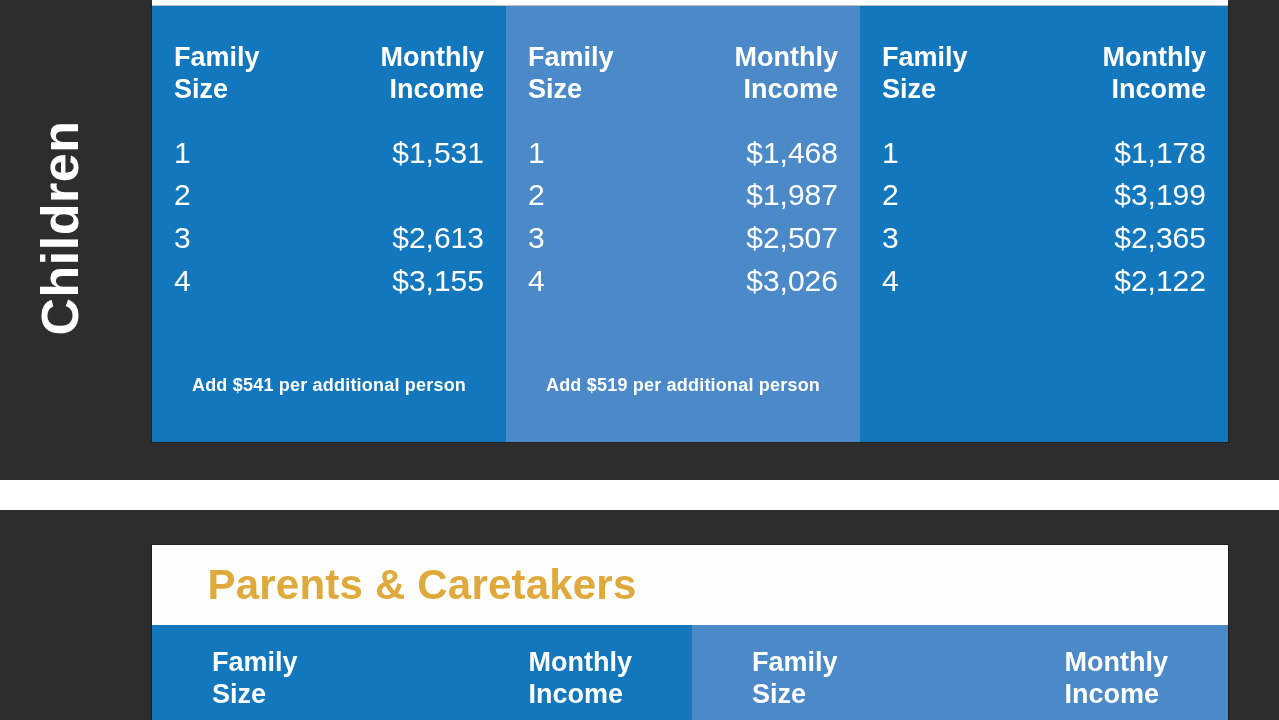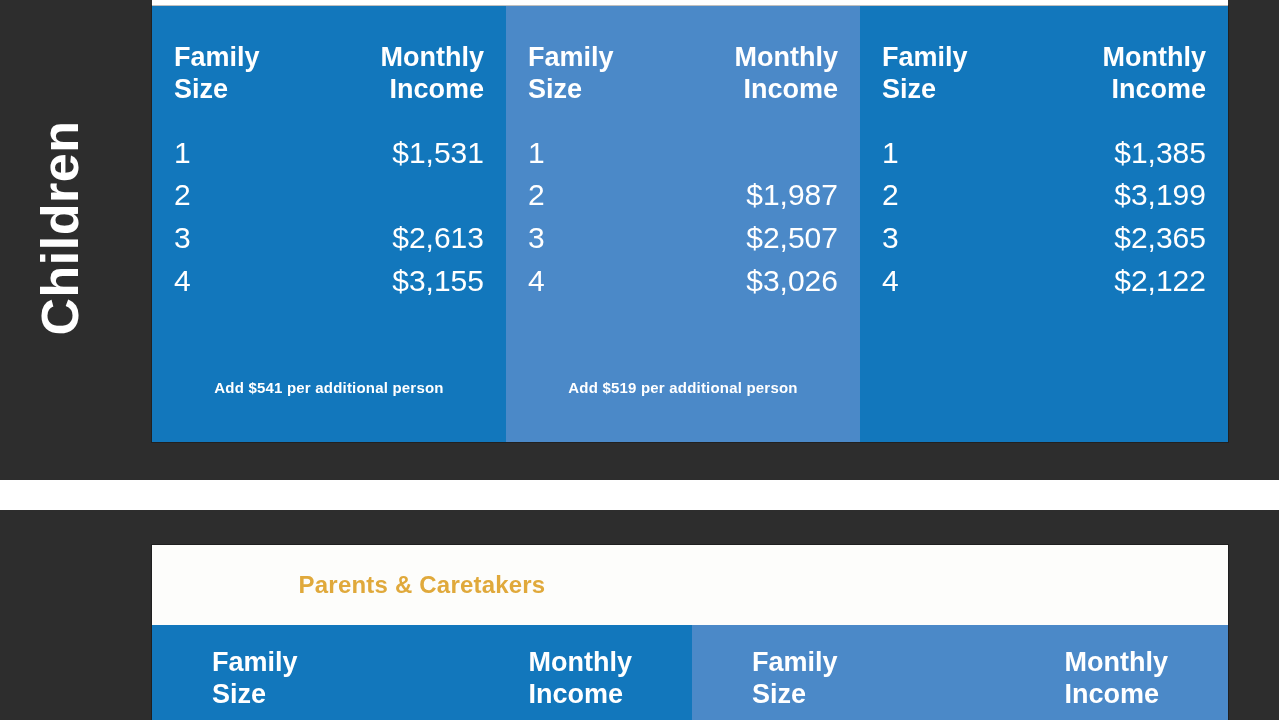--- a/index.html
+++ b/index.html
@@ -109,21 +109,21 @@
   .row .size   { text-align: left; }
   .row .income { }
 
   .addnote {
     position: absolute;
     left: 0;
     right: 0;
     bottom: 46px;
     text-align: center;
     color: #ffffff;
-    font-size: 15px;
+    font-size: 18px;
     font-weight: bold;
     letter-spacing: 0.2px;
   }
 
   
   .separator {
     position: absolute;
     left: 0;
     top: 480px;
     width: 1279px;
@@ -156,21 +156,21 @@
     display: flex;
     width: 100%;
     height: 80px;
     background: #fdfdfb;
   }
   .adults-title {
     display: flex;
     align-items: center;
     justify-content: center;
     color: #e0a93b;
-    font-size: 24px;
+    font-size: 42px;
     font-weight: bold;
     letter-spacing: 0.2px;
   }
   .at-1 { width: 540px; }
   .at-2 { width: 536px; }
 
   .adults-body {
     display: flex;
     width: 100%;
     flex: 1 1 auto;
@@ -243,20 +243,21 @@
             <div>Size</div>
           </div>
           <div class="h-right">
             <div>Monthly</div>
             <div>Income</div>
           </div>
         </div>
         <div class="rows">
           <div class="row">
             <span class="size">1</span>
+            <span class="income">$1,468</span>
           </div>
           <div class="row">
             <span class="size">2</span>
             <span class="income">$1,987</span>
           </div>
           <div class="row">
             <span class="size">3</span>
             <span class="income">$2,507</span>
           </div>
           <div class="row">
@@ -274,21 +275,21 @@
             <div>Size</div>
           </div>
           <div class="h-right">
             <div>Monthly</div>
             <div>Income</div>
           </div>
         </div>
         <div class="rows">
           <div class="row">
             <span class="size">1</span>
-            <span class="income">$1,385</span>
+            <span class="income">$1,178</span>
           </div>
           <div class="row">
             <span class="size">2</span>
             <span class="income">$3,199</span>
           </div>
           <div class="row">
             <span class="size">3</span>
             <span class="income">$2,365</span>
           </div>
           <div class="row">

